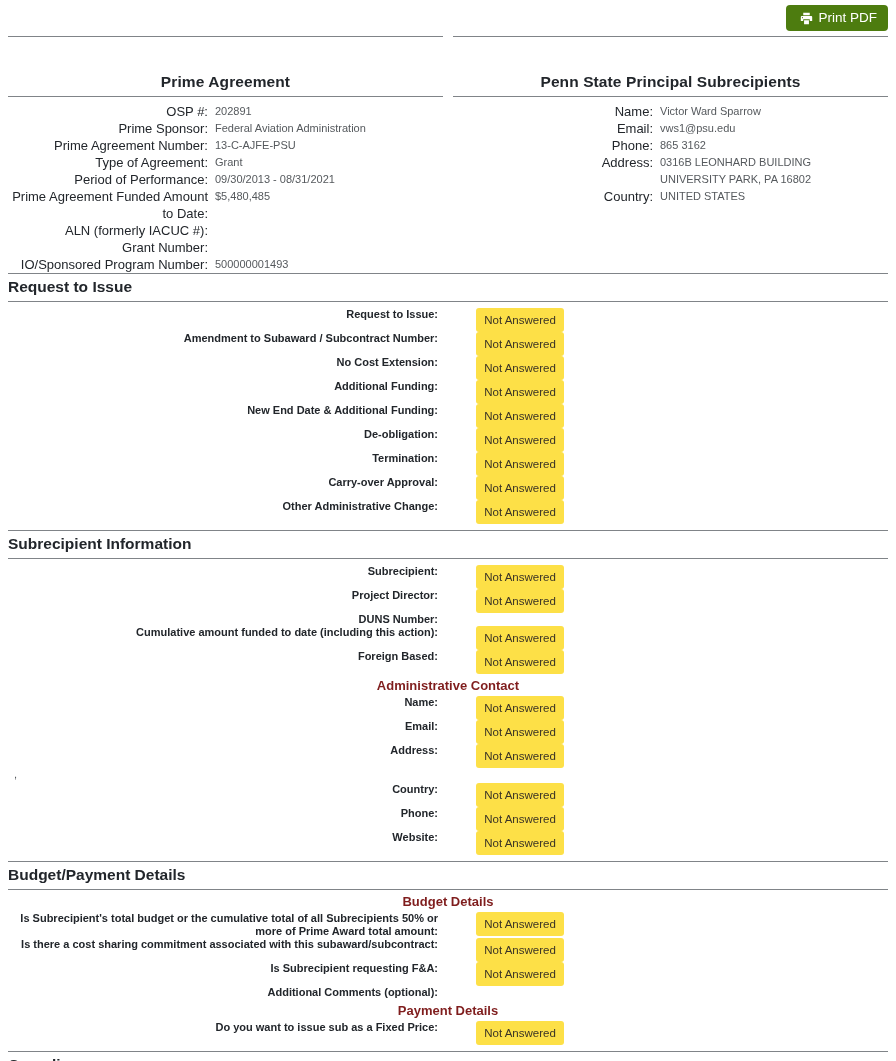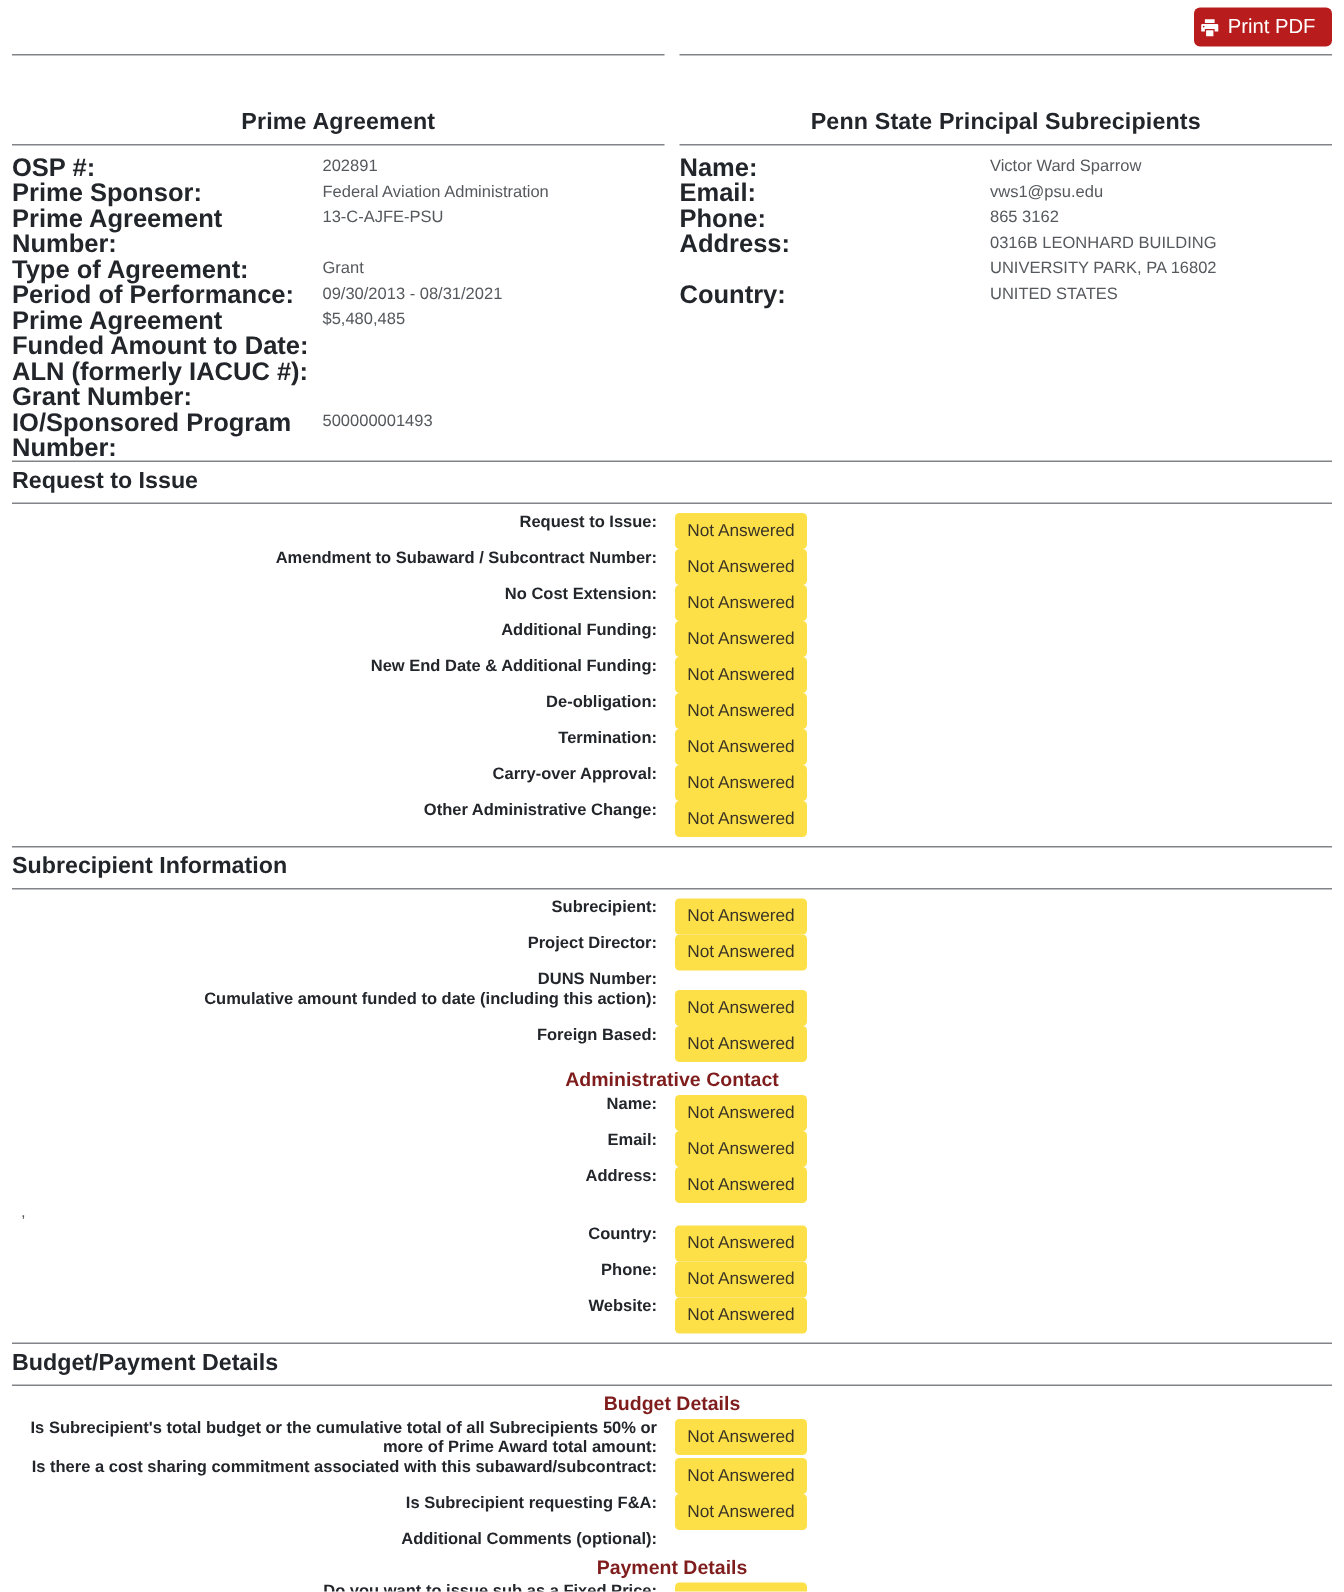--- a/index.html
+++ b/index.html
@@ -13,25 +13,25 @@
   body { width: 896px; height: 1061px; overflow: hidden; position: relative; }
 
   
   .topbar {
     height: 36px;
     display: flex; align-items: center; justify-content: flex-end;
     padding-right: 8px;
   }
   .print-btn {
     display: inline-flex; align-items: center; gap: 5px;
-    background: #b91c1c; color: #ffffff;
+    background: #4d7c0f; color: #ffffff;
     border: none; border-radius: 4px;
     font-family: "Liberation Sans", sans-serif;
     font-size: 13.5px; font-weight: 400;
-    padding: 6px 11px 6px 4px;
+    padding: 6px 11px 6px 14px;
     cursor: pointer; line-height: 1;
   }
   .print-btn .ic { display: inline-flex; }
 
   
   .two-col { display: flex; gap: 10px; padding: 0 8px; }
   .col { flex: 1 1 0; min-width: 0; }
   .col.left { max-width: 435px; }
   .col.right { max-width: 435px; }
 
@@ -42,42 +42,42 @@
     font-size: 15.5px; font-weight: bold;
     color: #22262b;
     padding: 4px 0 5px 0;
     letter-spacing: 0.1px;
     margin-top: 32px;
   }
 
   
   .kv { display: flex; align-items: flex-start; line-height: 17px; }
   .kv .k {
-    font-size: 17px; font-weight: bold; text-align: left;
+    font-size: 13px; font-weight: normal; text-align: right;
     color: #22262b; padding-right: 7px;
   }
   .kv .v { font-size: 11px; color: #55595d; }
   .col.left .kv .k { width: 207px; flex: 0 0 207px; }
   .col.right .kv .k { width: 207px; flex: 0 0 207px; }
   .kv.cont .k { visibility: hidden; }
 
   
   .section { padding: 0 8px; }
   .section-title {
     font-size: 15.5px; font-weight: bold; color: #22262b;
     padding: 4px 0 5px 0;
   }
   .sub-title {
     text-align: center;
     font-size: 13px; font-weight: bold; color: #7f1d1d;
     padding: 4px 0 3px 0;
   }
 
   
-  .qrow { display: flex; align-items: flex-start; }
+  .qrow { display: flex; align-items: flex-start; gap: 26px; }
   .qrow .qlabel {
     flex: 0 0 438px; width: 438px;
     text-align: right;
     font-size: 11px; font-weight: bold; color: #22262b;
     padding-right: 8px; line-height: 13px;
   }
   .qrow .qval { flex: 0 0 auto; padding-left: 4px; }
   .badge {
     display: block;
     background: #fde047;

